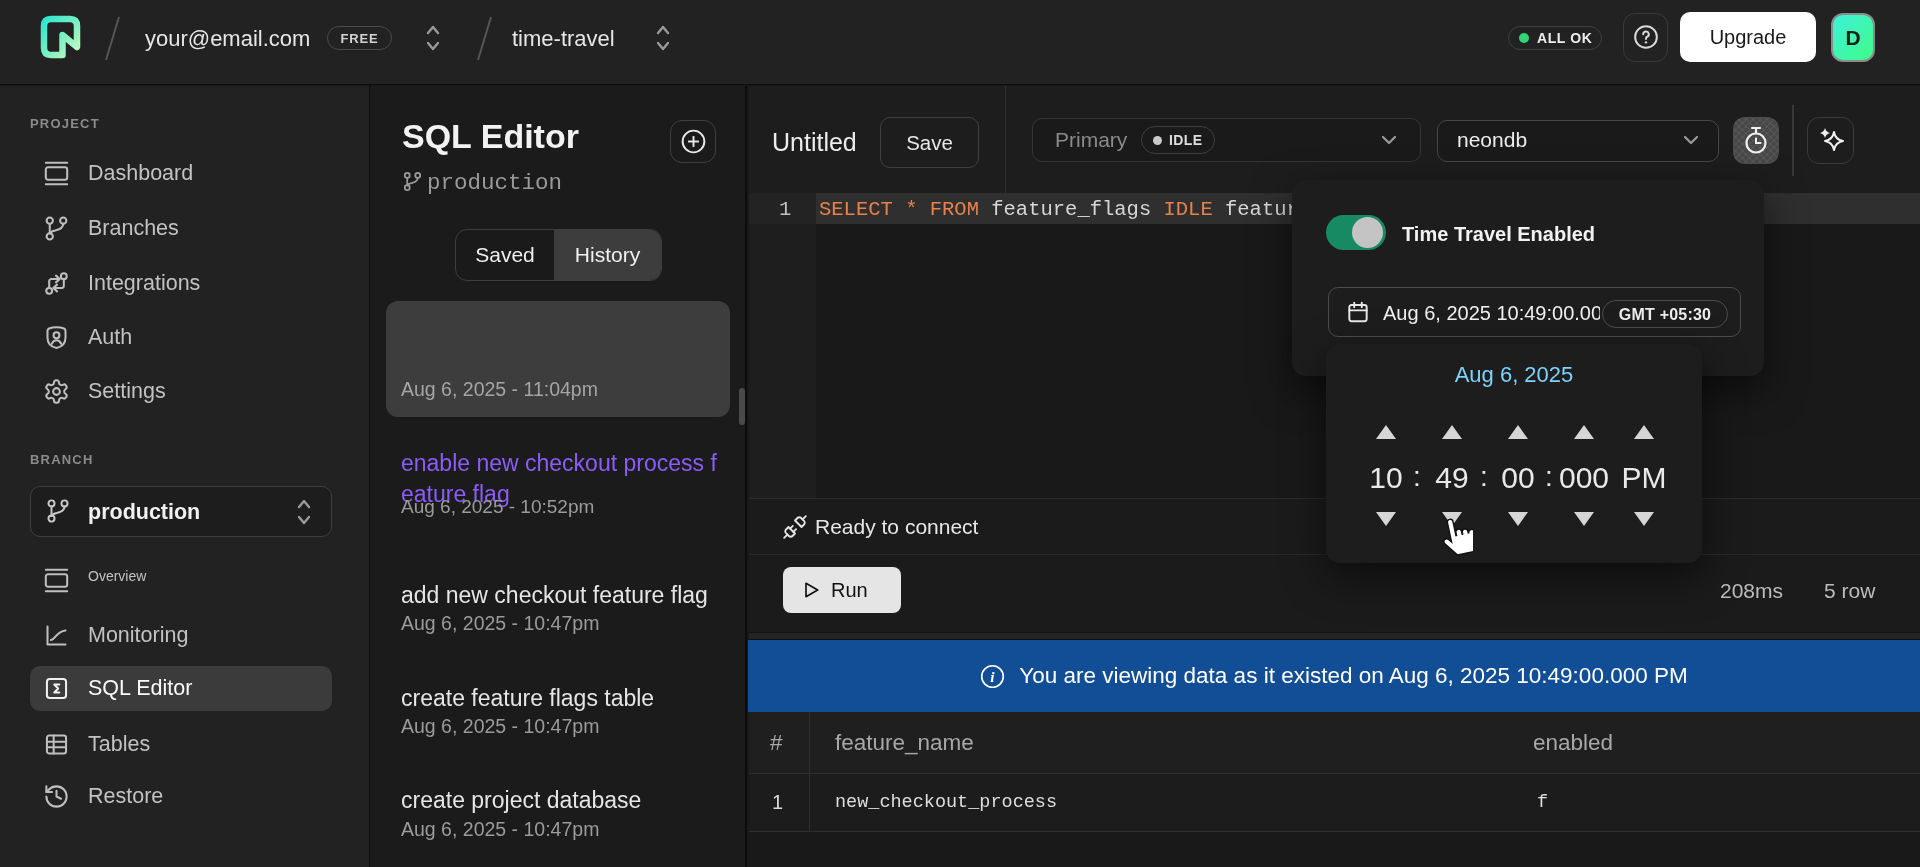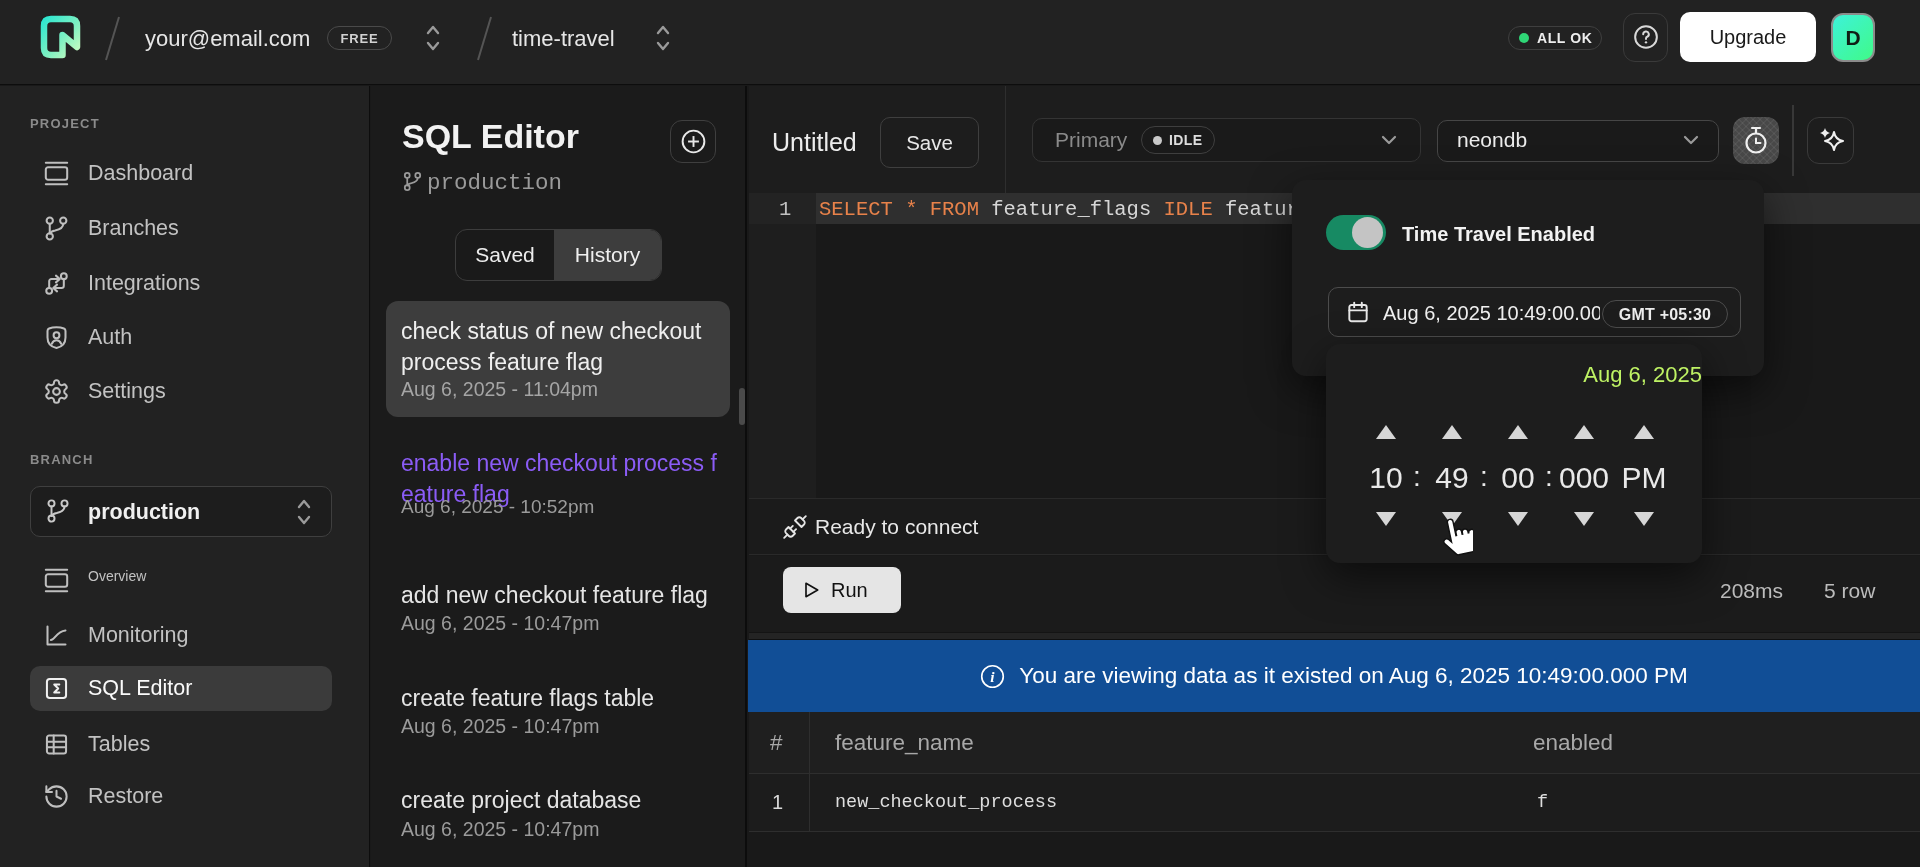--- a/index.html
+++ b/index.html
@@ -170,21 +170,20 @@
       <path d="M18 7.8 c0 3.6-3.4 5.2-7.2 6 -2.3.4-4 1.3-4.6 2.8"></path>
   </svg>
   <div class="abs mono" style="left:427px;top:170px;font-size:22.5px;color:#9a9a9a;">production</div>
 
   <div class="abs" style="left:455px;top:229px;width:207px;height:52px;background:#1a1a1a;border:1px solid #3d3d3d;border-radius:12px;overflow:hidden;display:flex;">
     <div style="width:99px;height:100%;font-size:21px;color:#ededed;text-align:center;line-height:50px;">Saved</div>
     <div style="width:108px;height:100%;background:#3d3d3d;border-radius:0 11px 11px 0;font-size:21px;color:#f0f0f0;text-align:center;line-height:50px;">History</div>
   </div>
 
   <div class="abs" style="left:386px;top:301px;width:344px;height:116px;background:#3d3d3d;border-radius:12px;"></div>
-  <div class="abs" style="left:401px;top:316px;font-size:23px;line-height:31px;color:#efefef;">check status of new checkout<br>process feature flag</div>
   <div class="abs" style="left:401px;top:378px;font-size:19.5px;color:#a5a5a5;">Aug 6, 2025 - 11:04pm</div>
 
   <div class="abs" style="left:401px;top:448px;font-size:23px;line-height:31px;color:#8b5cf6;">enable new checkout process f<br>eature flag</div>
   <div class="abs" style="left:401px;top:496px;font-size:19px;color:#9b9b9b;">Aug 6, 2025 - 10:52pm</div>
 
   <div class="abs" style="left:401px;top:582px;font-size:23px;color:#e5e5e5;">add new checkout feature flag</div>
   <div class="abs" style="left:401px;top:612px;font-size:19.5px;color:#9b9b9b;">Aug 6, 2025 - 10:47pm</div>
 
   <div class="abs" style="left:401px;top:685px;font-size:23px;color:#e5e5e5;">create feature flags table</div>
   <div class="abs" style="left:401px;top:715px;font-size:19.5px;color:#9b9b9b;">Aug 6, 2025 - 10:47pm</div>
@@ -288,21 +287,21 @@
   <svg class="abs" style="left:1345px;top:299px;" width="26" height="26" viewBox="0 0 24 24" fill="none" stroke="#e8e8e8" stroke-width="1.8" stroke-linecap="round" stroke-linejoin="round">
     <rect x="4" y="5.5" width="16" height="15" rx="2"></rect>
       <line x1="8.5" y1="3.5" x2="8.5" y2="7.5"></line>
       <line x1="15.5" y1="3.5" x2="15.5" y2="7.5"></line>
       <line x1="4" y1="10.5" x2="20" y2="10.5"></line>
   </svg>
   <div class="abs" style="left:1383px;top:302px;width:217px;overflow:hidden;font-size:20px;color:#f0f0f0;white-space:nowrap;">Aug 6, 2025 10:49:00.000</div>
   <div class="abs" style="left:1602px;top:300px;width:126px;height:28px;border:1px solid #4c4c4c;border-radius:14px;font-size:16px;font-weight:bold;color:#ededed;text-align:center;line-height:27px;letter-spacing:0.2px;">GMT +05:30</div>
 
   <div class="abs" style="left:1326px;top:344px;width:376px;height:219px;background:#1d1d1d;border-radius:14px;box-shadow:0 14px 40px rgba(0,0,0,0.55);"></div>
-  <div class="abs" style="left:1326px;top:362px;width:376px;text-align:right;font-size:22px;color:#bef264;">Aug 6, 2025</div>
+  <div class="abs" style="left:1326px;top:362px;width:376px;text-align:center;font-size:22px;color:#7dd3fc;">Aug 6, 2025</div>
   <div class="abs" style="left:1386px;top:425px;transform:translateX(-50%);width:0;height:0;border-left:10px solid transparent;border-right:10px solid transparent;border-bottom:14px solid #d6d6d6;"></div>
   <div class="abs" style="left:1452px;top:425px;transform:translateX(-50%);width:0;height:0;border-left:10px solid transparent;border-right:10px solid transparent;border-bottom:14px solid #d6d6d6;"></div>
   <div class="abs" style="left:1518px;top:425px;transform:translateX(-50%);width:0;height:0;border-left:10px solid transparent;border-right:10px solid transparent;border-bottom:14px solid #d6d6d6;"></div>
   <div class="abs" style="left:1584px;top:425px;transform:translateX(-50%);width:0;height:0;border-left:10px solid transparent;border-right:10px solid transparent;border-bottom:14px solid #d6d6d6;"></div>
   <div class="abs" style="left:1644px;top:425px;transform:translateX(-50%);width:0;height:0;border-left:10px solid transparent;border-right:10px solid transparent;border-bottom:14px solid #d6d6d6;"></div>
 
   <div class="abs" style="left:1386px;top:461px;transform:translateX(-50%);font-size:30px;color:#e9e9e9;text-align:right;">10</div>
   <div class="abs" style="left:1417px;top:461px;transform:translateX(-50%);font-size:28px;color:#e9e9e9;">:</div>
   <div class="abs" style="left:1452px;top:461px;transform:translateX(-50%);font-size:30px;color:#e9e9e9;">49</div>
   <div class="abs" style="left:1484px;top:461px;transform:translateX(-50%);font-size:28px;color:#e9e9e9;">:</div>

